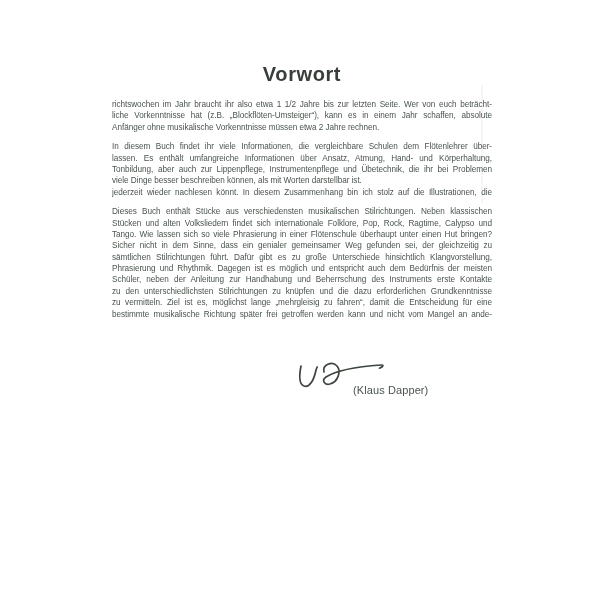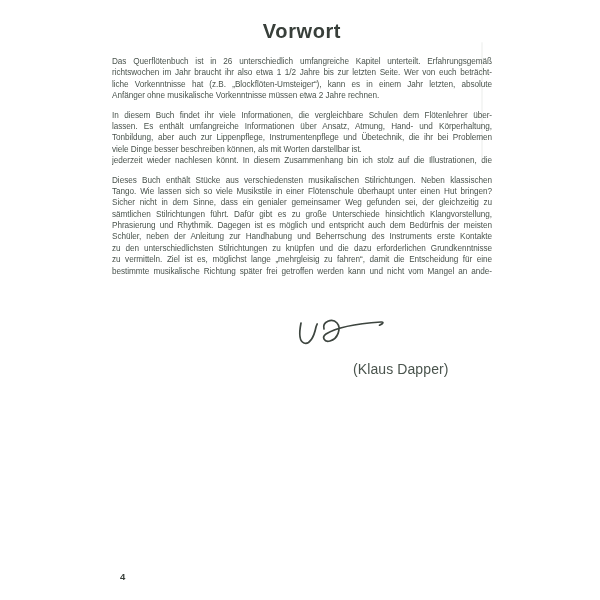--- a/index.html
+++ b/index.html
@@ -9,20 +9,21 @@
     height: 600px;
     background: var(--background, #ffffff);
     font-family: "Liberation Sans", sans-serif;
     overflow: hidden;
   }
   #book-page {
     position: relative;
     width: 600px;
     height: 524px;
     background: var(--background, #ffffff);
+    margin-top: 43px;
   }
   .page-title {
     position: absolute;
     top: 21px;
     left: 112px;
     width: 380px;
     text-align: center;
     font-size: 20px;
     line-height: 20px;
     font-weight: 700;
@@ -55,22 +56,22 @@
   .signature-wrap {
     position: absolute;
     left: 293px;
     top: 314px;
     width: 132px;
     height: 56px;
   }
   .signature-name {
     position: absolute;
     left: 353px;
-    top: 361px;
-    font-size: 14px;
+    top: 341px;
+    font-size: 11px;
     letter-spacing: 0.1px;
     color: var(--text, #4a544d);
   }
   .page-number {
     position: absolute;
     left: 120px;
     top: 571px;
     font-size: 9.5px;
     font-weight: 700;
     color: var(--title, #383f3a);
@@ -87,35 +88,35 @@
 </style>
 </head>
 <body>
 
 <div id="book-page">
 
   <div class="page-title">Vorwort</div>
 
   <div class="text-block">
       <div class="paragraph">
-        <div class="line">Das Querflötenbuch ist in 26 unterschiedlich umfangreiche Kapitel unterteilt. Erfahrungsgemäß</div>
         <div class="line">richtswochen im Jahr braucht ihr also etwa 1 1/2 Jahre bis zur letzten Seite. Wer von euch beträcht-</div>
-        <div class="line">liche Vorkenntnisse hat (z.B. „Blockflöten-Umsteiger“), kann es in einem Jahr letzten, absolute</div>
+        <div class="line">liche Vorkenntnisse hat (z.B. „Blockflöten-Umsteiger“), kann es in einem Jahr schaffen, absolute</div>
         <div class="line last">Anfänger ohne musikalische Vorkenntnisse müssen etwa 2 Jahre rechnen.</div>
       </div>
       <div class="paragraph">
         <div class="line">In diesem Buch findet ihr viele Informationen, die vergleichbare Schulen dem Flötenlehrer über-</div>
         <div class="line">lassen. Es enthält umfangreiche Informationen über Ansatz, Atmung, Hand- und Körperhaltung,</div>
         <div class="line">Tonbildung, aber auch zur Lippenpflege, Instrumentenpflege und Übetechnik, die ihr bei Problemen</div>
         <div class="line last">viele Dinge besser beschreiben können, als mit Worten darstellbar ist.</div>
         <div class="line">jederzeit wieder nachlesen könnt. In diesem Zusammenhang bin ich stolz auf die Illustrationen, die</div>
       </div>
       <div class="paragraph">
         <div class="line">Dieses Buch enthält Stücke aus verschiedensten musikalischen Stilrichtungen. Neben klassischen</div>
-        <div class="line">Tango. Wie lassen sich so viele Musikstile in einer Flötenschule überhaupt unter einen Hut bringen?</div>
+        <div class="line">Stücken und alten Volksliedern findet sich internationale Folklore, Pop, Rock, Ragtime, Calypso und</div>
+        <div class="line">Tango. Wie lassen sich so viele Phrasierung in einer Flötenschule überhaupt unter einen Hut bringen?</div>
         <div class="line">Sicher nicht in dem Sinne, dass ein genialer gemeinsamer Weg gefunden sei, der gleichzeitig zu</div>
         <div class="line">sämtlichen Stilrichtungen führt. Dafür gibt es zu große Unterschiede hinsichtlich Klangvorstellung,</div>
         <div class="line">Phrasierung und Rhythmik. Dagegen ist es möglich und entspricht auch dem Bedürfnis der meisten</div>
         <div class="line">Schüler, neben der Anleitung zur Handhabung und Beherrschung des Instruments erste Kontakte</div>
         <div class="line">zu den unterschiedlichsten Stilrichtungen zu knüpfen und die dazu erforderlichen Grundkenntnisse</div>
         <div class="line">zu vermitteln. Ziel ist es, möglichst lange „mehrgleisig zu fahren“, damit die Entscheidung für eine</div>
         <div class="line">bestimmte musikalische Richtung später frei getroffen werden kann und nicht vom Mangel an ande-</div>
       </div>
     </div>
 

